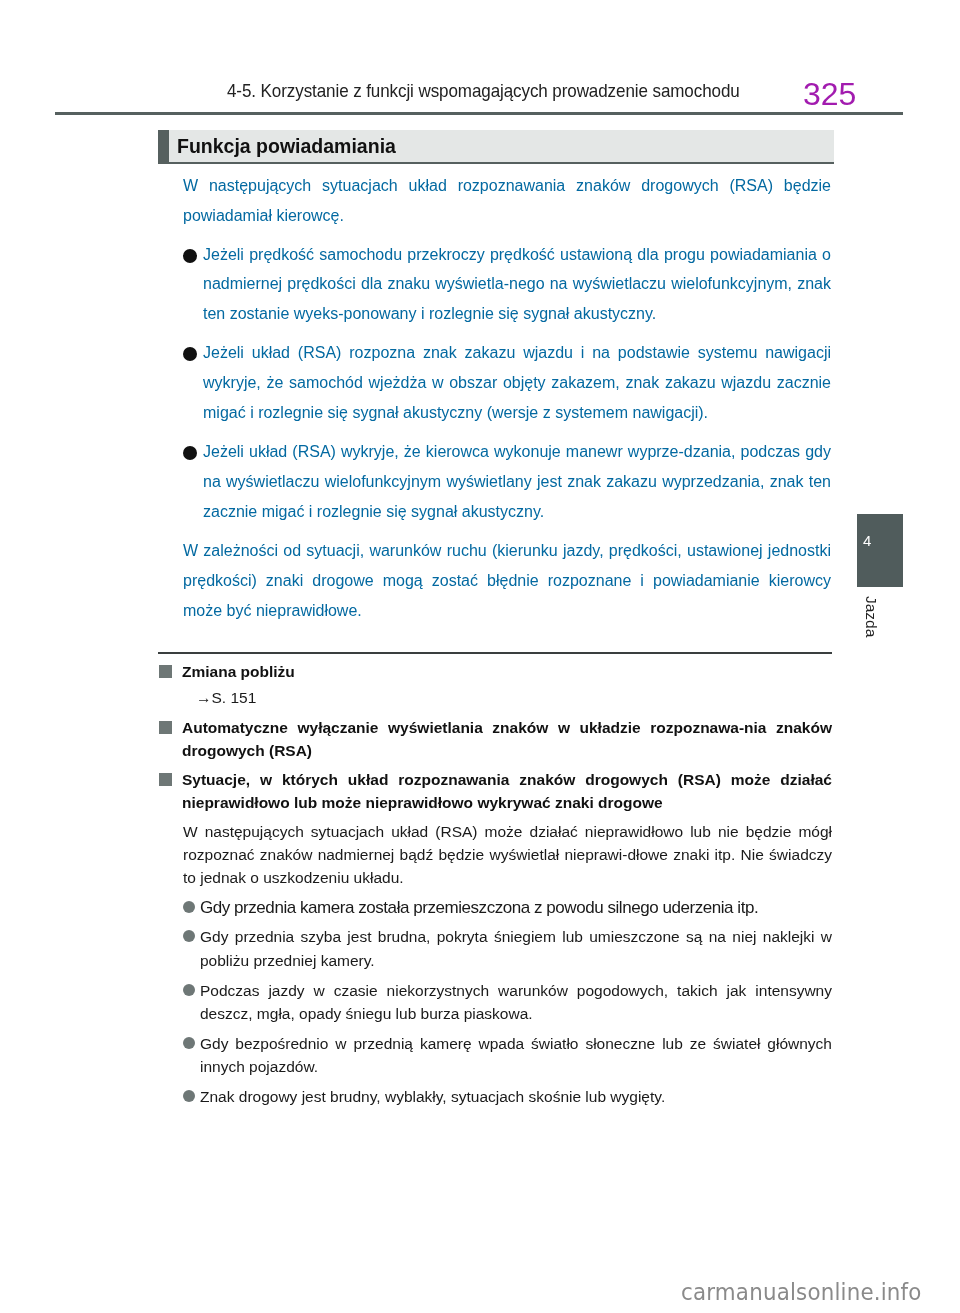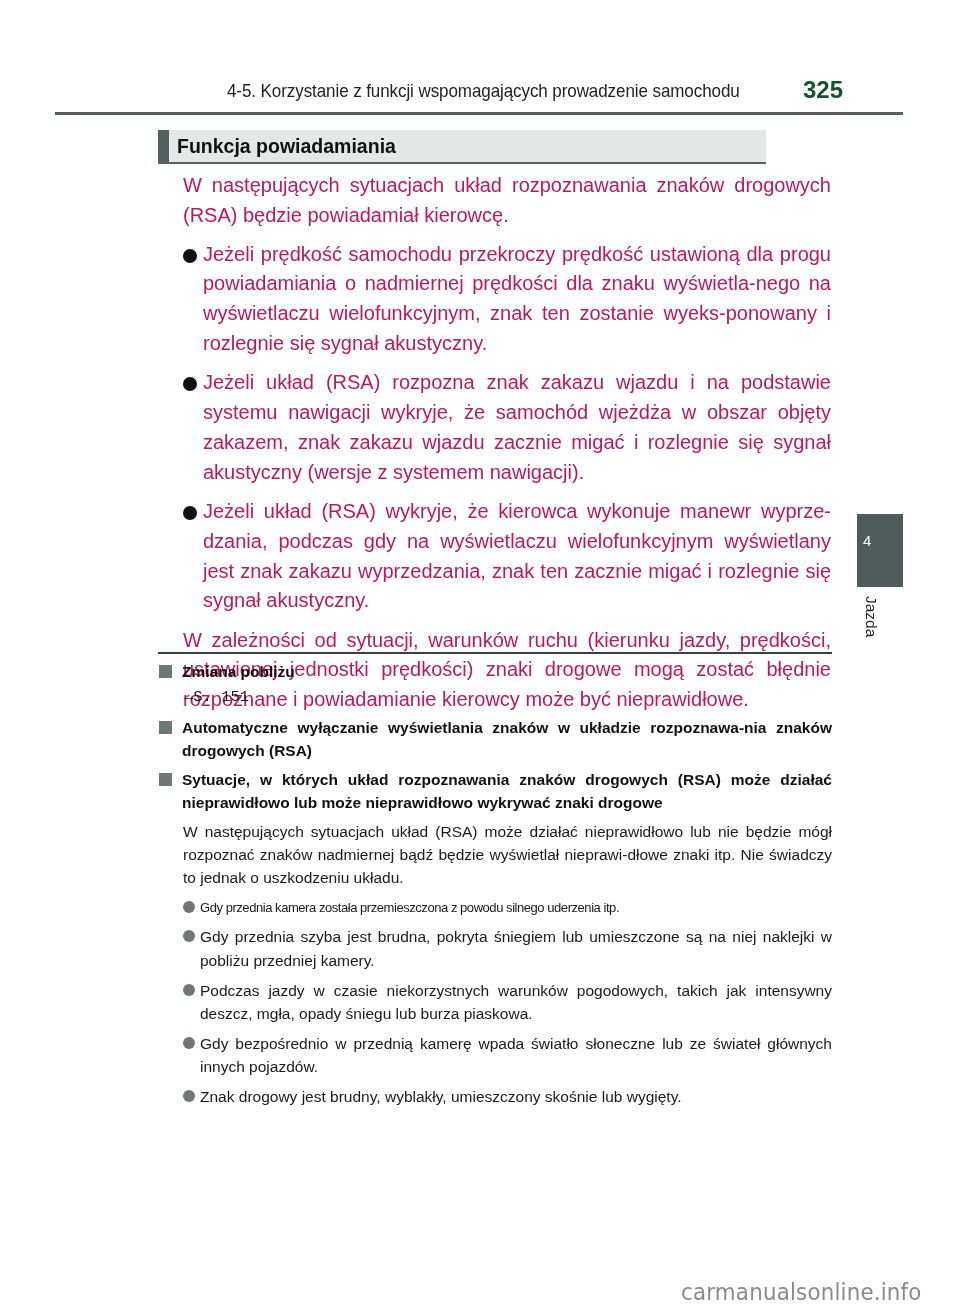--- a/index.html
+++ b/index.html
@@ -5,34 +5,34 @@
   html, body { margin: 0; padding: 0; }
   body {
     width: 960px; height: 1313px; background: #ffffff; position: relative; overflow: hidden;
     font-family: "Liberation Sans", sans-serif; color: #1a1a1a;
   }
   .abs { position: absolute; }
   .running-head {
     left: 227px; top: 80px; font-size: 18.5px; color: #222; letter-spacing: -0.1px;
     transform: scaleX(0.92); transform-origin: left top; white-space: nowrap;
   }
-  .page-num { left: 803px; top: 76px; font-size: 24px; font-weight: bold; color: #14532d; }
+  .page-num { left: 803px; top: 76px; font-size: 32px; font-weight: normal; color: #a21caf; }
   .head-rule { left: 55px; top: 112px; width: 848px; height: 3px; background: #56605f; }
 
   .section-bar {
-    left: 158px; top: 130px; width: 608px; height: 32px; background: #e4e7e6;
+    left: 158px; top: 130px; width: 676px; height: 32px; background: #e4e7e6;
     border-bottom: 2px solid #56605f; box-sizing: content-box;
   }
   .section-bar .accent { position: absolute; left: 0; top: 0; width: 11px; height: 34px; background: #56605f; }
   .section-bar .title {
     position: absolute; left: 19px; top: 5px; font-size: 19.5px; font-weight: bold; color: #111; white-space: nowrap;
   }
 
   .main {
-    left: 183px; top: 171px; width: 648px; font-size: 20px; line-height: 29.8px; color: #be185d;
+    left: 183px; top: 171px; width: 648px; font-size: 16px; line-height: 29.8px; color: #0369a1;
     text-align: justify;
   }
   .main p { margin: 0; }
   .main .para { margin-bottom: 9px; }
   .main ul { list-style: none; margin: 0; padding: 0; }
   .main li { position: relative; padding-left: 20px; margin-bottom: 9.5px; }
   .main li .dot {
     position: absolute; left: 0; top: 9px; width: 14px; height: 14px; border-radius: 50%; background: #111;
   }
 
@@ -40,27 +40,27 @@
 
   .notes { left: 158px; top: 660px; width: 674px; font-size: 15.5px; line-height: 23.3px; color: #1a1a1a; }
   .note { position: relative; margin-bottom: 6px; }
   .note .marker {
     position: absolute; left: 1px; top: 5px; width: 13px; height: 13px; background: #6e7776;
   }
   .note .note-title {
     margin-left: 24px; font-weight: bold; font-size: 15.5px; text-align: justify; color: #111;
   }
   .note .note-body { margin-left: 25px; margin-top: 5px; text-align: justify; }
-  .note .ref { margin-left: 26px; margin-top: 3px; font-family: Liberation Mono, monospace; }
+  .note .ref { margin-left: 38px; margin-top: 3px; }
   .note ul { list-style: none; margin: 6px 0 0 0; padding: 0; }
   .note li { position: relative; margin-left: 25px; padding-left: 17px; text-align: justify; margin-bottom: 6.5px; }
   .note li .dot {
     position: absolute; left: 0; top: 5px; width: 12px; height: 12px; border-radius: 50%; background: #6e7776;
   }
-  .note li.tight { letter-spacing: -0.45px; font-size: 13px; white-space: nowrap; }
+  .note li.tight { letter-spacing: -0.45px; font-size: 17px; white-space: nowrap; }
 
   .side-tab {
     left: 857px; top: 514px; width: 46px; height: 73px; background: #505c5c;
   }
   .side-tab .num {
     position: absolute; left: 6px; top: 18px; font-size: 15px; color: #fff;
   }
   .side-label {
     left: 880px; top: 596px; font-size: 15.5px; color: #222;
     transform-origin: left top; transform: rotate(90deg); white-space: nowrap;
@@ -131,21 +131,21 @@
       <li>
         <span class="dot"></span>
         <span>Podczas jazdy w czasie niekorzystnych warunków pogodowych, takich jak intensywny deszcz, mgła, opady śniegu lub burza piaskowa.</span>
       </li>
       <li>
         <span class="dot"></span>
         <span>Gdy bezpośrednio w przednią kamerę wpada światło słoneczne lub ze świateł głównych innych pojazdów.</span>
       </li>
       <li>
         <span class="dot"></span>
-        <span>Znak drogowy jest brudny, wyblakły, umieszczony skośnie lub wygięty.</span>
+        <span>Znak drogowy jest brudny, wyblakły, sytuacjach skośnie lub wygięty.</span>
       </li>
     </ul>
   </div>
 </div>
 
 <div class="abs side-tab">
   <span class="num">4</span>
 </div>
 <div class="abs side-label">Jazda</div>
 

